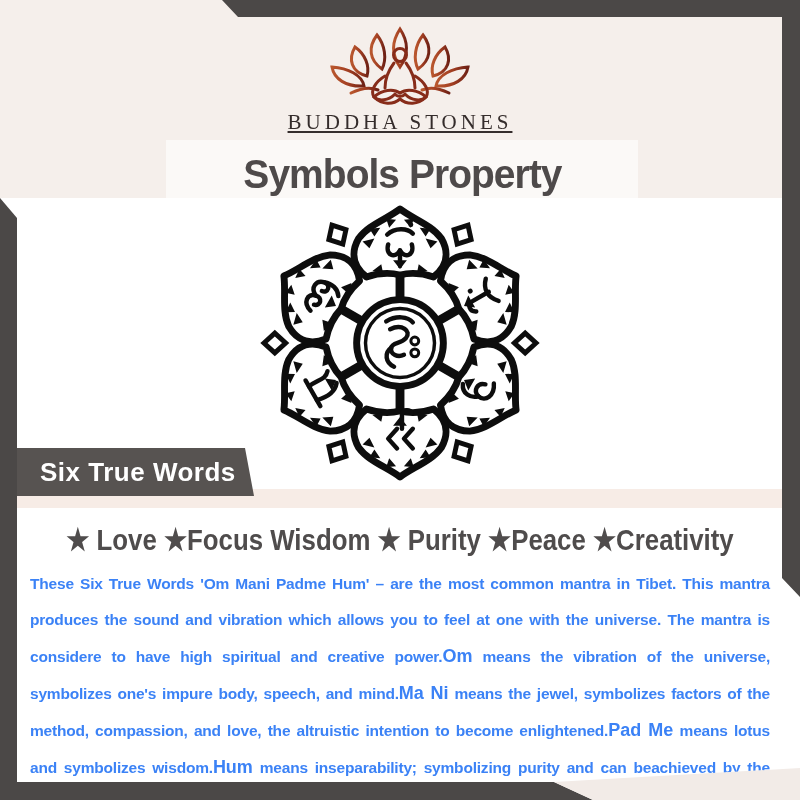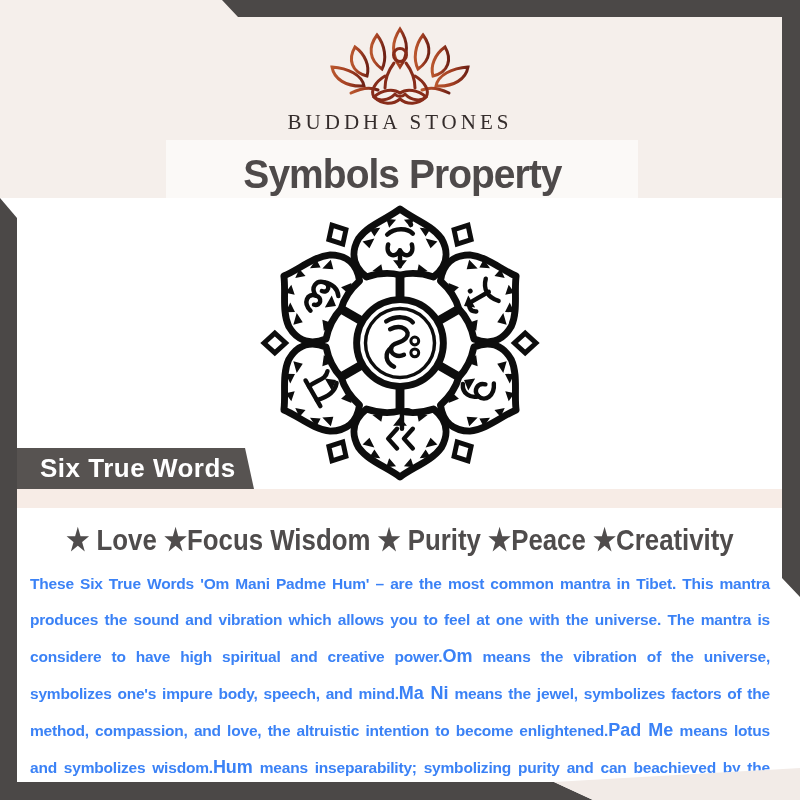--- a/index.html
+++ b/index.html
@@ -4,31 +4,31 @@
 <style>
   html,body{margin:0;padding:0;background:#fff;}
   .page{position:relative;width:800px;height:800px;overflow:hidden;background:#ffffff;
         font-family:"Liberation Sans",sans-serif;}
 
   
   .header-area{position:absolute;left:0;top:0;width:800px;height:198px;background:#f5efeb;}
   .logo-svg{position:absolute;left:315px;top:26px;width:170px;height:82px;}
   .brand{position:absolute;left:0;top:110px;width:800px;text-align:center;
          font-family:"Liberation Serif","DejaVu Serif",serif;font-size:21px;
-         letter-spacing:4px;color:#342c2b;font-weight:400;}
+         letter-spacing:4px;color:#342c2b;font-weight:400;text-decoration:underline;}
   .title-box{position:absolute;left:166px;top:140px;width:472px;height:58px;background:#fbf9f7;
              display:flex;align-items:flex-end;justify-content:center;}
   .title-box h1{margin:0;font-size:41px;font-weight:700;color:#4e4a4a;letter-spacing:-1px;
                 transform:scaleX(0.95);white-space:nowrap;}
 
   
   .mandala-svg{position:absolute;left:252px;top:205px;width:296px;height:276px;}
 
   
-  .ribbon{position:absolute;left:17px;top:448px;width:237px;height:41px;background:#575351;
+  .ribbon{position:absolute;left:17px;top:448px;width:237px;height:48px;background:#575351;
           clip-path:polygon(0 0,228px 0,237px 100%,0 100%);display:flex;align-items:center;z-index:5;}
   .ribbon span{color:#ffffff;font-size:26px;font-weight:700;letter-spacing:0.5px;
                padding-left:23px;white-space:nowrap;}
 
   
   .divider-strip{position:absolute;left:17px;top:489px;width:765px;height:19px;background:#f7ece6;}
 
   
   .features{position:absolute;left:0;top:522px;width:800px;text-align:center;
             font-size:30px;font-weight:700;color:#4f4c4c;white-space:nowrap;

